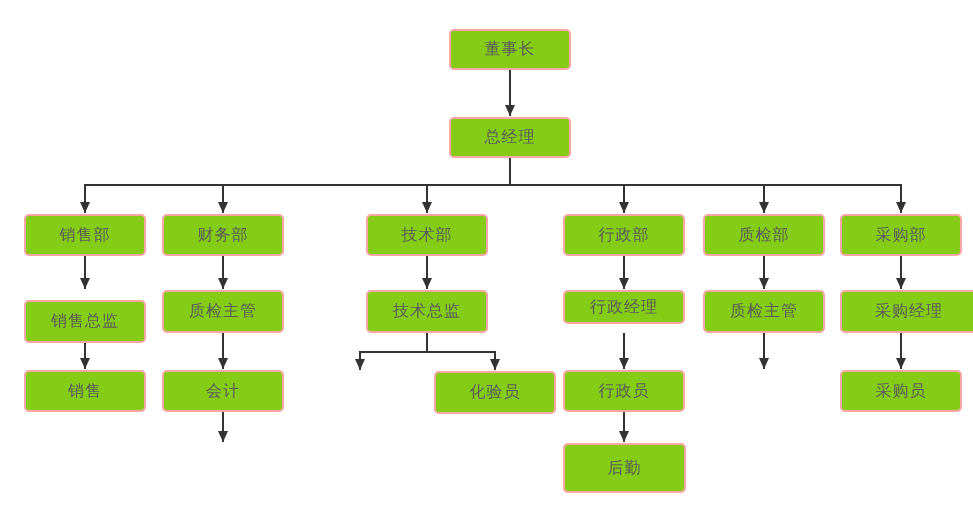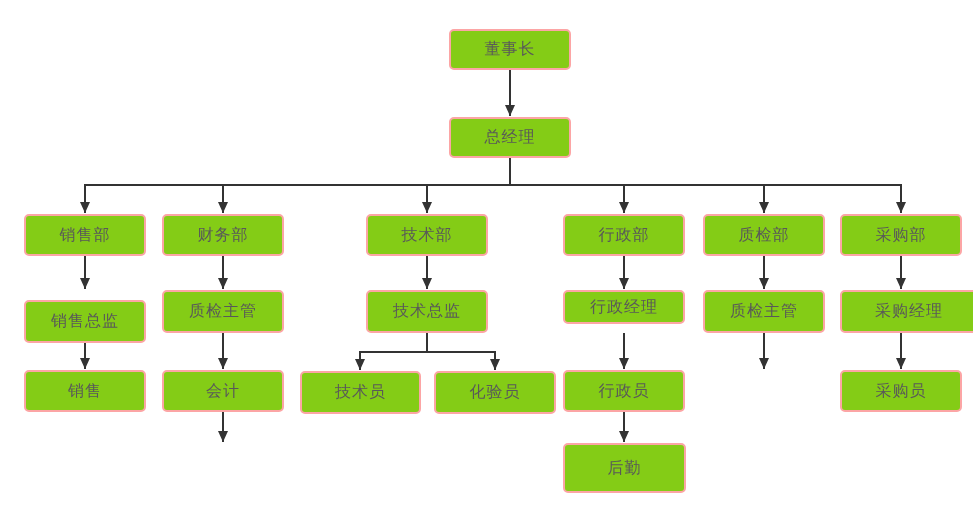--- a/index.html
+++ b/index.html
@@ -87,20 +87,19 @@
 
   <div class="node" style="left:24px;top:300px;width:122px;height:43px">销售总监</div>
   <div class="node" style="left:162px;top:290px;width:122px;height:43px">质检主管</div>
   <div class="node" style="left:366px;top:290px;width:122px;height:43px">技术总监</div>
   <div class="node" style="left:563px;top:290px;width:122px;height:34px">行政经理</div>
   <div class="node" style="left:703px;top:290px;width:122px;height:43px">质检主管</div>
   <div class="node" style="left:840px;top:290px;width:138px;height:43px">采购经理</div>
 
   <div class="node" style="left:24px;top:370px;width:122px;height:42px">销售</div>
   <div class="node" style="left:162px;top:370px;width:122px;height:42px">会计</div>
-  <div class="node" style="left:300px;top:371px;width:121px;height:43px">技术员</div>
   <div class="node" style="left:434px;top:371px;width:122px;height:43px">化验员</div>
   <div class="node" style="left:563px;top:370px;width:122px;height:42px">行政员</div>
   <div class="node" style="left:840px;top:370px;width:122px;height:42px">采购员</div>
 
   <div class="node" style="left:563px;top:443px;width:123px;height:50px">后勤</div>
 
 </div>
 
 </body></html>

